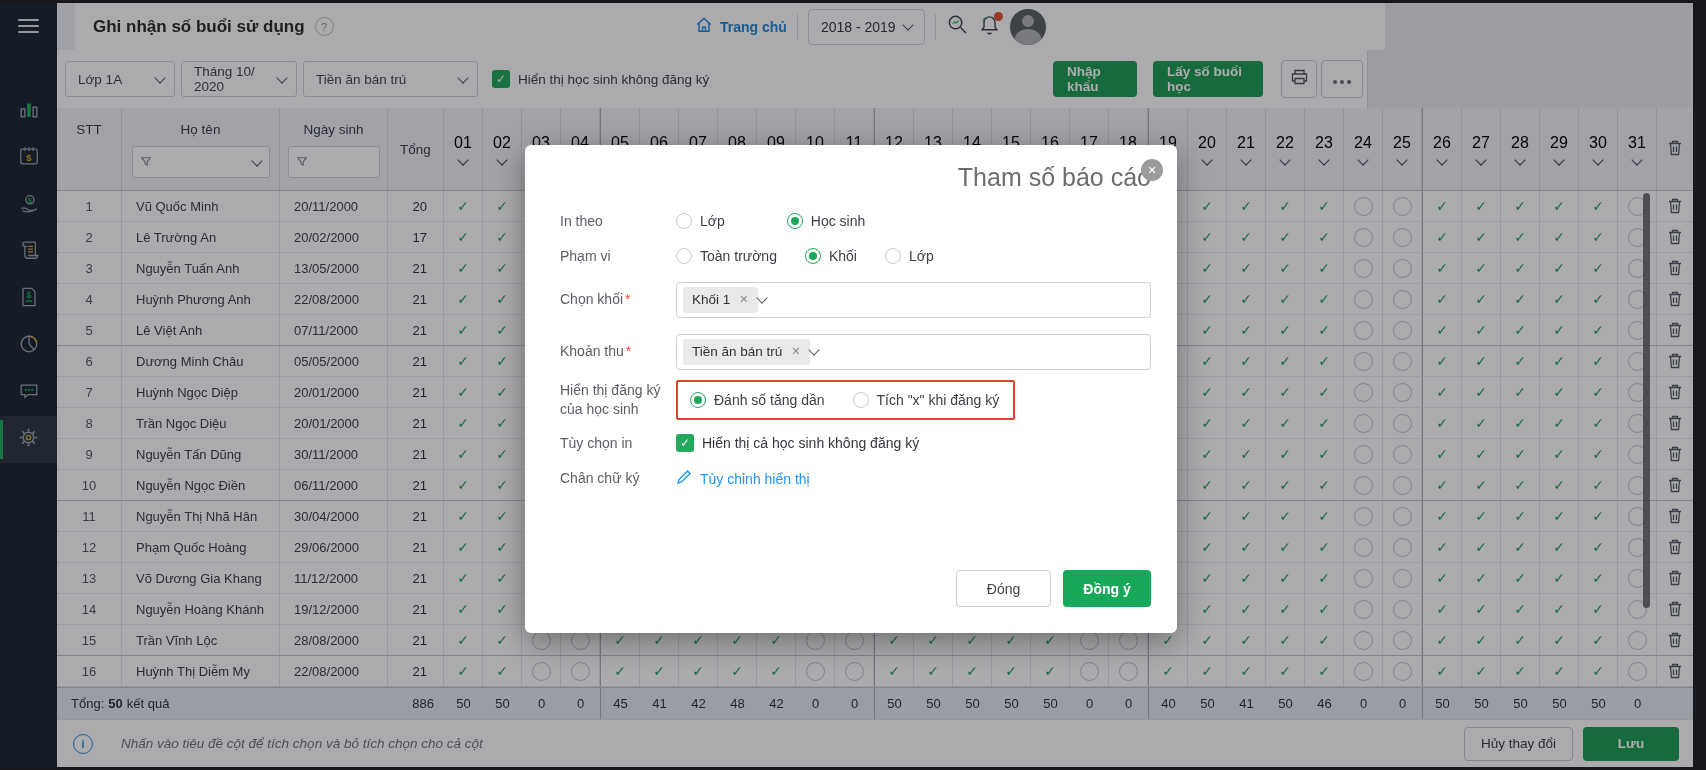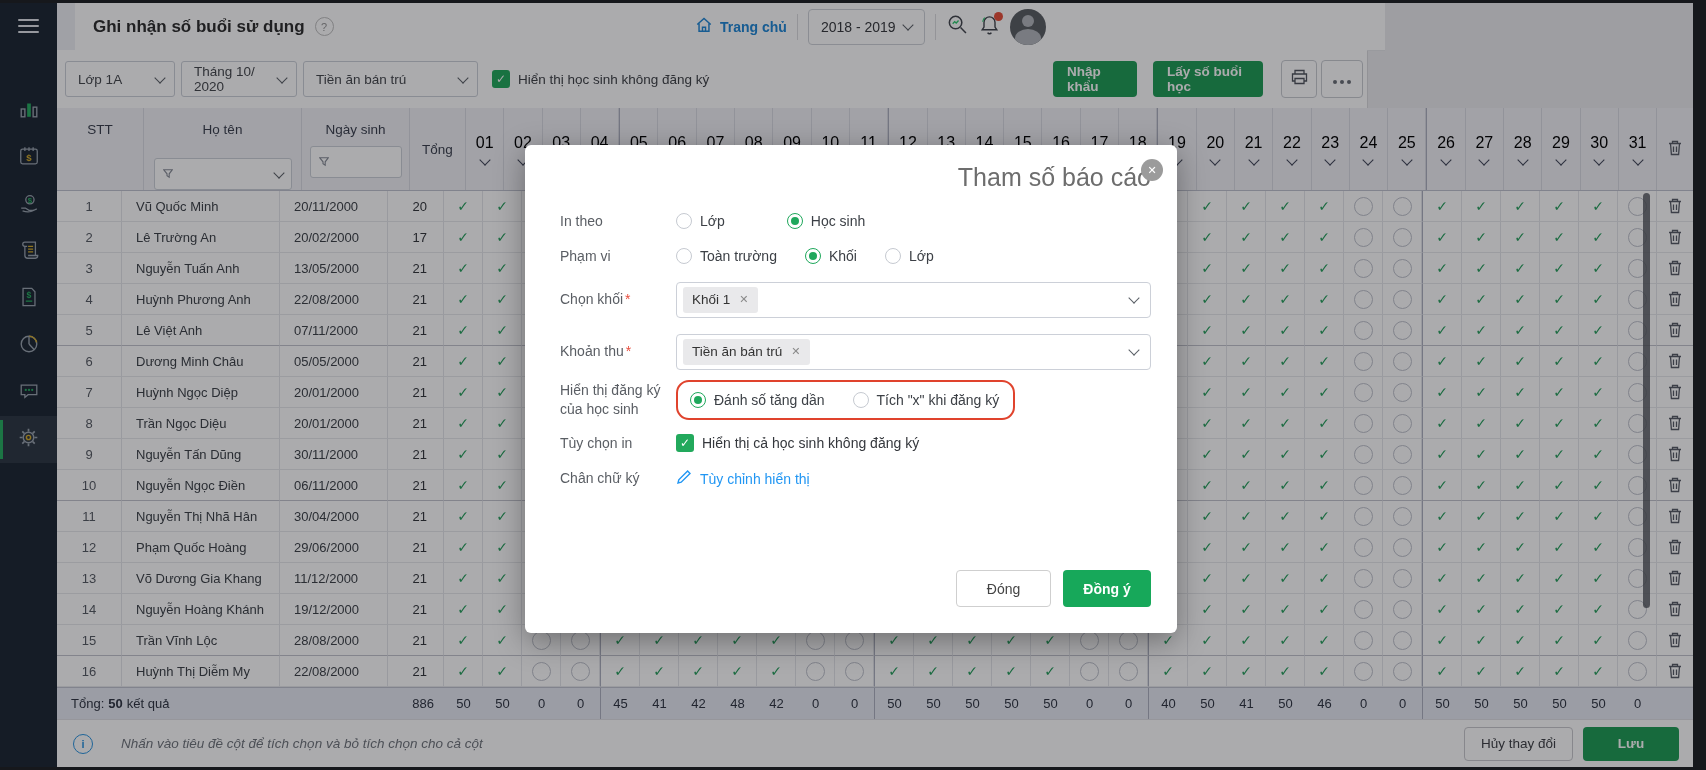--- a/index.html
+++ b/index.html
@@ -50,22 +50,22 @@
   .btn-sessions{position:absolute;left:1096px;width:110px;}
   .btn-outline-sq{position:absolute;border:1px solid #c9cbd1;border-radius:4px;height:36px;width:34px;background:#fff;display:flex;align-items:center;justify-content:center;cursor:pointer;}
   .btn-print{left:1224px;}
   .btn-more{left:1264px;width:40px;}
   .dots span{display:inline-block;width:4px;height:4px;border-radius:50%;background:#6a6f77;margin:0 1.5px;}
 
   
   .table-wrap{position:absolute;left:57px;top:105px;width:1636px;height:609px;background:#fff;z-index:1;}
   .thead{display:flex;height:82px;background:#f1f2f6;border-bottom:1px solid #c0c3cf;}
   .hc{border-right:1px solid #d9dbe3;box-sizing:border-box;color:#3a3f4d;font-size:13.5px;}
-  .hc-stt{width:87px;display:flex;justify-content:center;padding-top:14px;}
-  .hc-name{width:158px;display:flex;flex-direction:column;align-items:center;padding-top:14px;justify-content:space-between;}
+  .hc-stt{width:65px;display:flex;justify-content:center;padding-top:14px;}
+  .hc-name{width:158px;display:flex;flex-direction:column;align-items:center;padding-top:14px;}
   .hc-dob{width:108px;display:flex;flex-direction:column;align-items:center;padding-top:14px;}
   .hc-tong{width:56px;display:flex;align-items:center;justify-content:center;}
   .hc-del{width:36px;display:flex;align-items:center;justify-content:center;border-right:none;}
   .daywrap{flex:1;display:flex;}
   .hc-day{flex:1;display:flex;flex-direction:column;align-items:center;justify-content:center;gap:7px;border-right:1px solid #d9dbe3;box-sizing:border-box;cursor:pointer;}
   .hc-day .chev{border-color:#3f4456;}
   .week-start{border-left:1px solid #aeb1bf;}
   .filter-box{margin-top:9px;height:32px;background:#fff;border:1px solid #ccd0d8;border-radius:3px;display:flex;align-items:center;justify-content:space-between;padding:0 8px;box-sizing:border-box;}
   .fb-name{width:138px;}
   .fb-dob{width:92px;}
@@ -106,25 +106,25 @@
   .m-close{position:absolute;top:14px;right:14px;width:22px;height:22px;border-radius:50%;background:#9b9b9b;color:#fff;font-size:11px;display:flex;align-items:center;justify-content:center;cursor:pointer;}
   .m-title{font-size:25px;color:#6d6d6d;font-weight:500;margin-bottom:20px;text-align:right;}
   .mrow{display:flex;align-items:center;margin-bottom:16px;}
   .mlabel{width:116px;flex:none;font-size:14px;color:#5a5e64;line-height:1.35;}
   .req{color:#e74c3c;margin-left:2px;}
   .radio{display:inline-flex;align-items:center;gap:8px;margin-right:28px;cursor:pointer;}
   .rb{width:16px;height:16px;border:1.5px solid #c6cad1;border-radius:50%;background:#fff;position:relative;box-sizing:border-box;flex:none;}
   .rb.on{border-color:#1fa85c;}
   .rb.on::after{content:'';position:absolute;inset:3px;border-radius:50%;background:#1fa85c;}
   .rlabel{font-size:14px;color:#3c4046;}
-  .mselect{width:475px;height:36px;border:1px solid #ccd0d8;border-radius:4px;display:flex;align-items:center;justify-content:space-between;padding:0 12px 0 6px;box-sizing:border-box;cursor:pointer;background:#fff;}
+  .mselect{width:475px;height:36px;border:1px solid #ccd0d8;border-radius:4px;display:flex;align-items:center;justify-content:flex-start;padding:0 12px 0 6px;box-sizing:border-box;cursor:pointer;background:#fff;}
   .mselect.plain{padding-left:12px;font-size:14px;color:#44474c;}
   .chip{background:#e9e9eb;border-radius:3px;height:26px;display:flex;align-items:center;gap:9px;padding:0 9px;font-size:13.5px;color:#333;}
   .chip .x{color:#8a8a8a;font-size:11px;cursor:pointer;}
-  .hl-box{border:2px solid #e0432d;border-radius:13px;padding:10px 14px 10px 12px;display:flex;align-items:center;}
+  .hl-box{border:2px solid #e0432d;border-radius:2px;padding:10px 14px 10px 12px;display:flex;align-items:center;}
   .hl-box .radio:last-child{margin-right:0;}
   .mrow-sign{margin-bottom:0;}
   .link-blue{color:#2196f3;font-size:14px;margin-left:8px;cursor:pointer;}
   .m-foot{position:absolute;right:26px;bottom:26px;display:flex;gap:12px;}
   .btn-close{border:1px solid #cfcfcf;background:#fff;color:#444;width:95px;height:37px;font-size:14px;}
   .btn-ok{background:#17a85a;color:#fff;width:88px;height:37px;font-size:14px;font-weight:bold;}
 </style>
 </head>
 <body>
 

